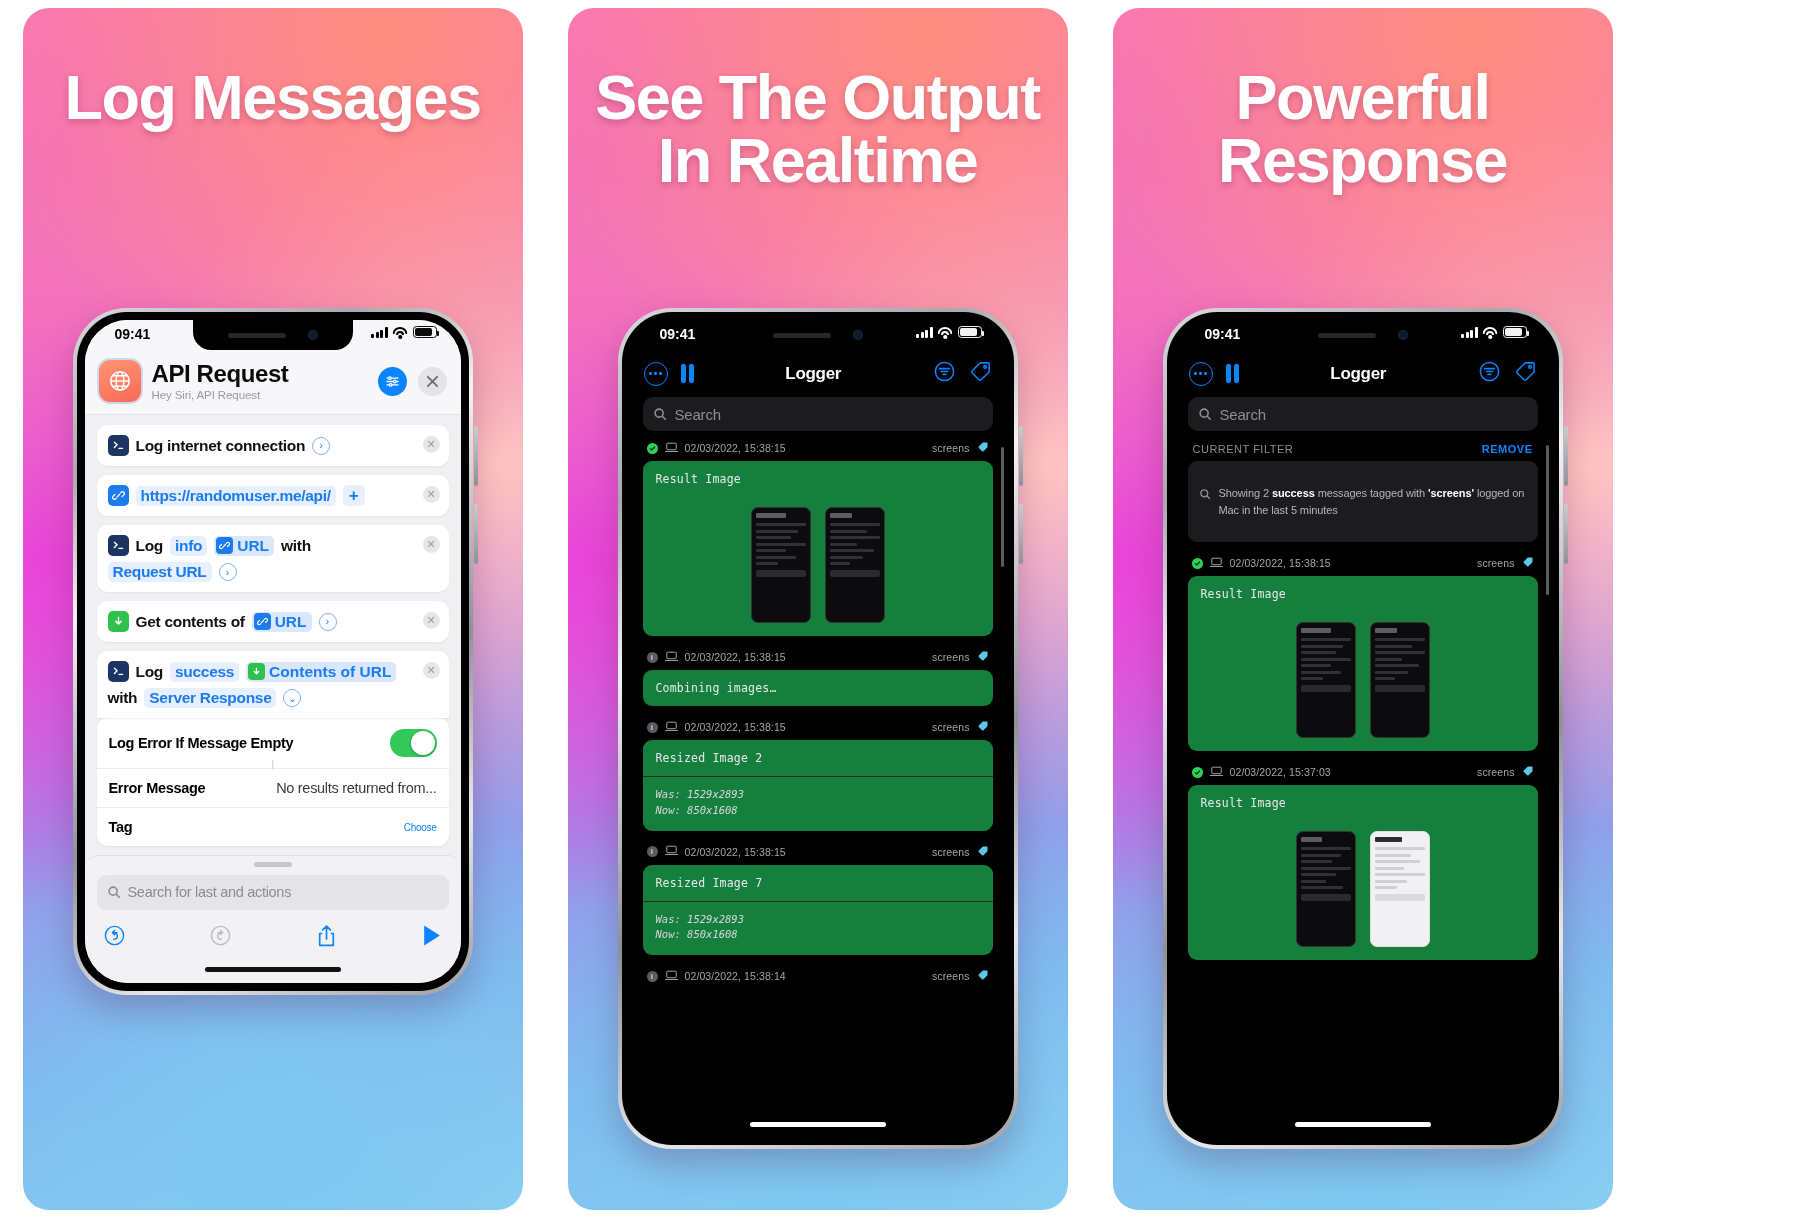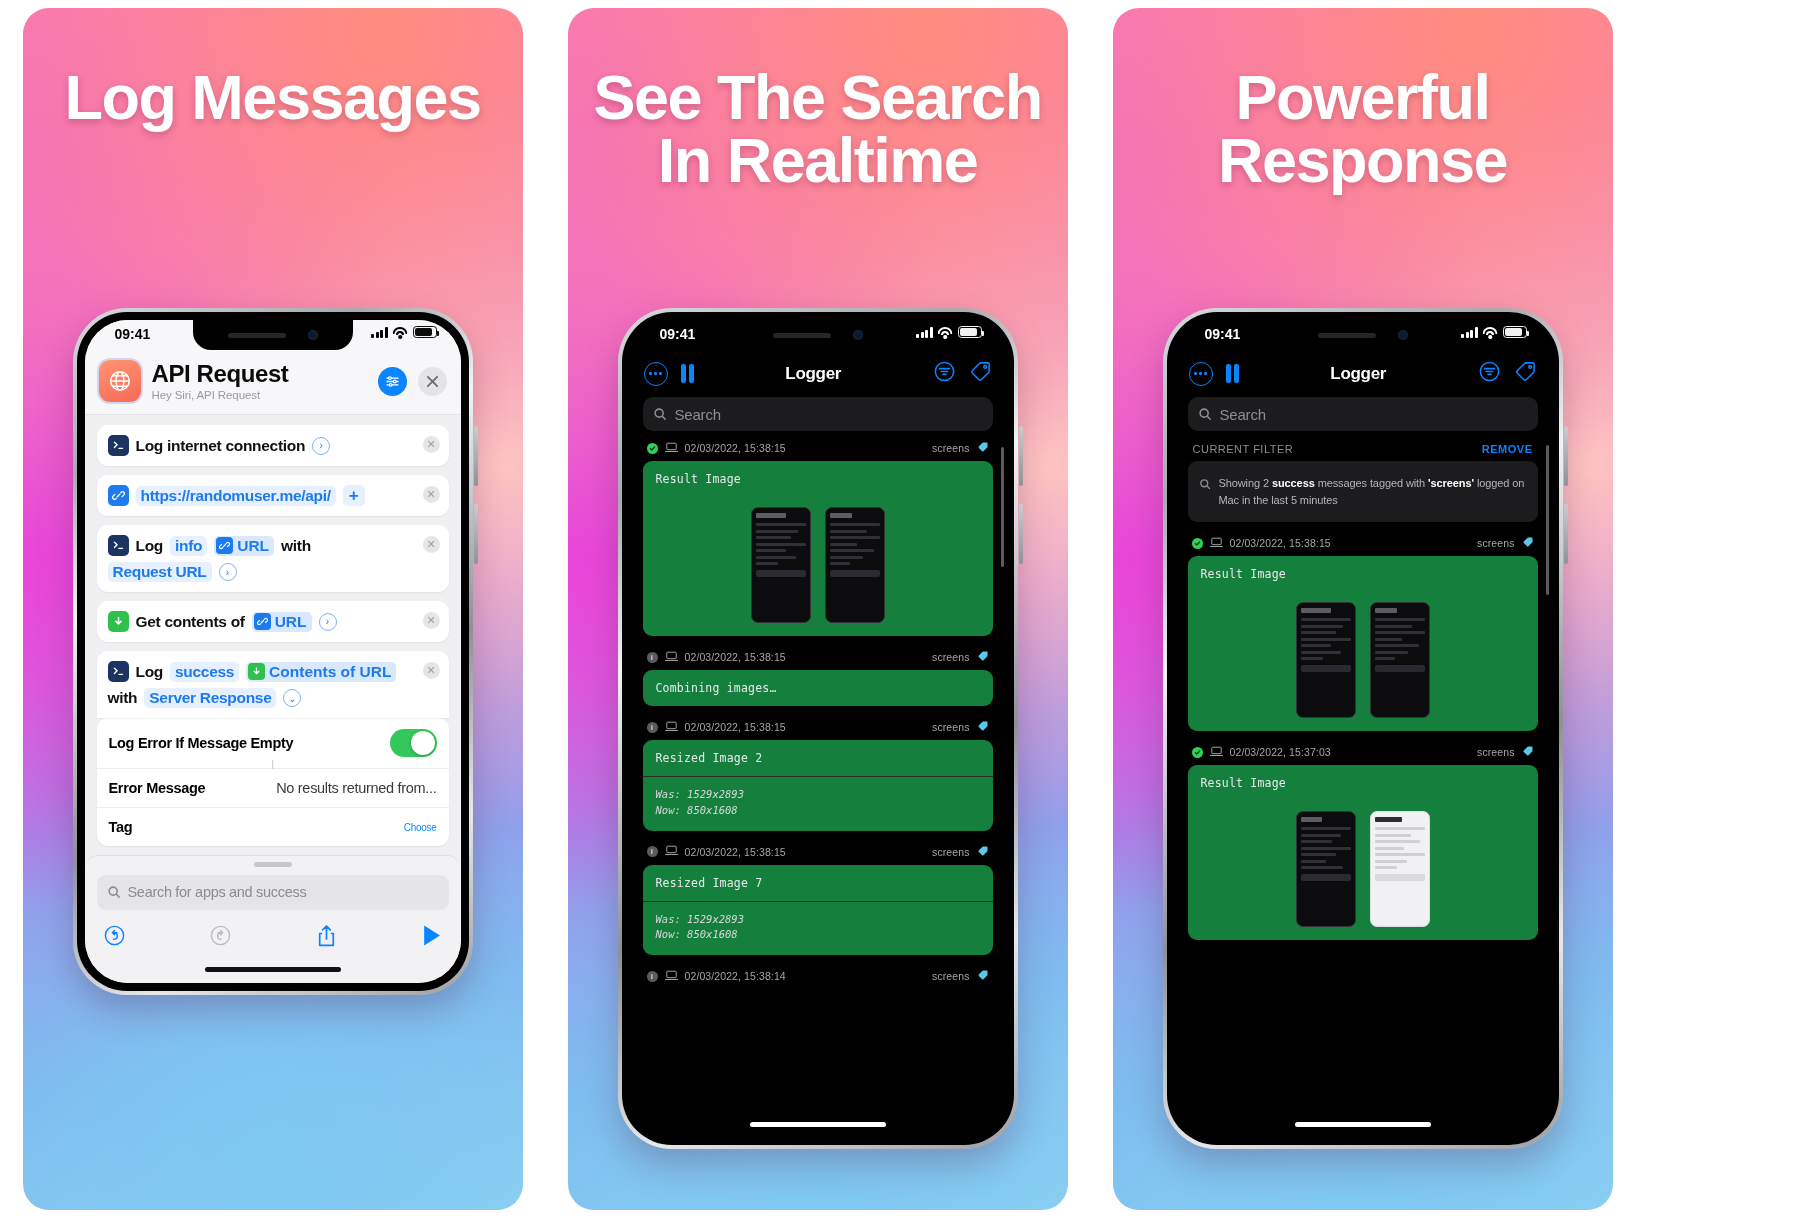--- a/index.html
+++ b/index.html
@@ -210,21 +210,21 @@
   .thumb .ln{height:3px;background:#303036;border-radius:1px;margin-bottom:3.5px;}
   .thumb .bb{height:7px;background:#2a2a30;border-radius:2px;margin-top:5px;}
   .thumb.light{background:#f1f1f3;border-color:#ddd;}
   .thumb.light .tt{background:#2d2d31;}
   .thumb.light .ln{background:#cfcfd4;}
   .thumb.light .bb{background:#dadade;}
 
   .filter-hdr{display:flex;align-items:center;justify-content:space-between;padding:2px 5px 6px 5px;}
   .filter-hdr .lbl{font-size:11px;color:#8e8e93;letter-spacing:.5px;font-weight:500;}
   .filter-hdr .rm{font-size:11px;color:#0a84ff;letter-spacing:.5px;font-weight:600;}
-  .filter-box{background:#1c1c1e;border-radius:9px;padding:14px 11px;display:flex;gap:8px;align-items:flex-start;margin-bottom:14px;}
+  .filter-box{background:#1c1c1e;border-radius:9px;padding:24px 11px;display:flex;gap:8px;align-items:flex-start;margin-bottom:14px;}
   .filter-box p{font-size:11px;color:#b6b6bb;line-height:1.5;letter-spacing:-.1px;}
   .filter-box b{color:#ffffff;font-weight:700;}
   .scrollbar{position:absolute;right:2px;width:3px;border-radius:2px;background:#5a5a5f;}
 </style>
 </head>
 <body>
 
 <div class="stage">
 
   <div class="panel">
@@ -407,21 +407,21 @@
               </div>
             </div>
 
             <div class="sc-bottom">
               <div class="grabber"></div>
               <div class="sc-search">
                 <svg width="14" height="14" viewBox="0 0 16 16" stroke="#8b8b91" stroke-width="1.8" fill="none">
                     <circle cx="7" cy="7" r="4.6"></circle>
                     <path d="M10.6 10.6L14 14" stroke-linecap="round"></path>
                   </svg>
-                <span>Search for apps and success</span>
+                <span>Search for last and actions</span>
               </div>
               <div class="sc-toolbar">
                 <span>
                   <svg width="23" height="23" viewBox="0 0 24 24" stroke="#0a84ff" stroke-width="1.5" fill="none">
                       <circle cx="12" cy="12" r="9.5"></circle>
                       <path d="M14.5 9H9.8m0 0l2.3-2.2M9.8 9l2.3 2.3M9.8 9c3.4 0 5.2 1.3 5.2 3.6 0 1.9-1.5 3.4-3.8 3.4" stroke-linecap="round" stroke-linejoin="round"></path>
                     </svg>
                 </span>
                 <span>
                   <svg width="23" height="23" viewBox="0 0 24 24" stroke="#bcbcc2" stroke-width="1.5" fill="none">
@@ -447,21 +447,21 @@
             </div>
 
           </div>
         </div>
       </div>
     </div>
   </div>
 
   <div class="panel">
     <div class="panel-inner">
-      <div class="headline two-line">See The Search In Realtime</div>
+      <div class="headline two-line">See The Output In Realtime</div>
 
       <div class="phone dark" style="top:300px;">
         <div class="side-btn" style="top:118px;height:60px;"></div>
         <div class="side-btn" style="top:196px;height:60px;"></div>
         <div class="phone-body">
           <div class="screen">
             <div class="notch">
               <div class="speaker"></div>
               <div class="camera"></div>
             </div>

